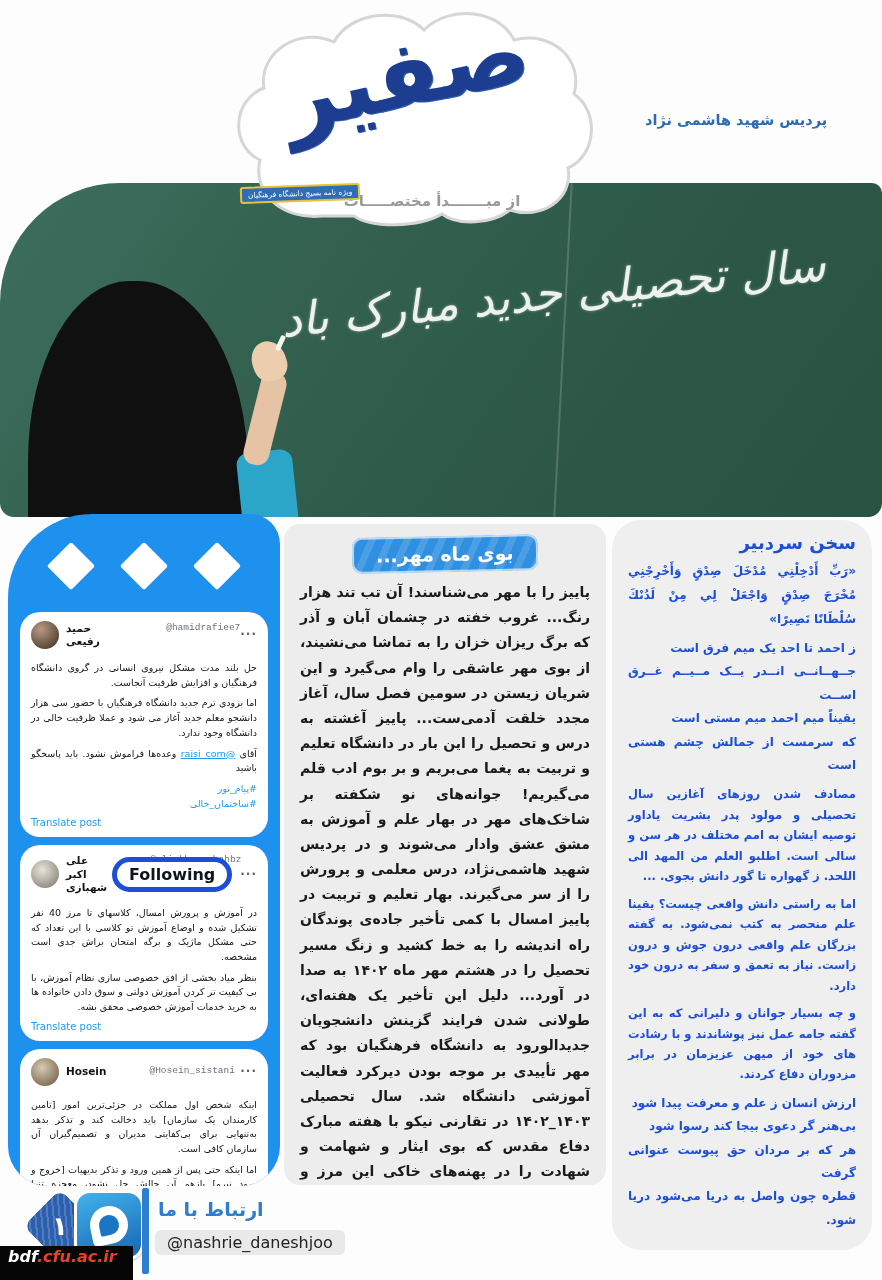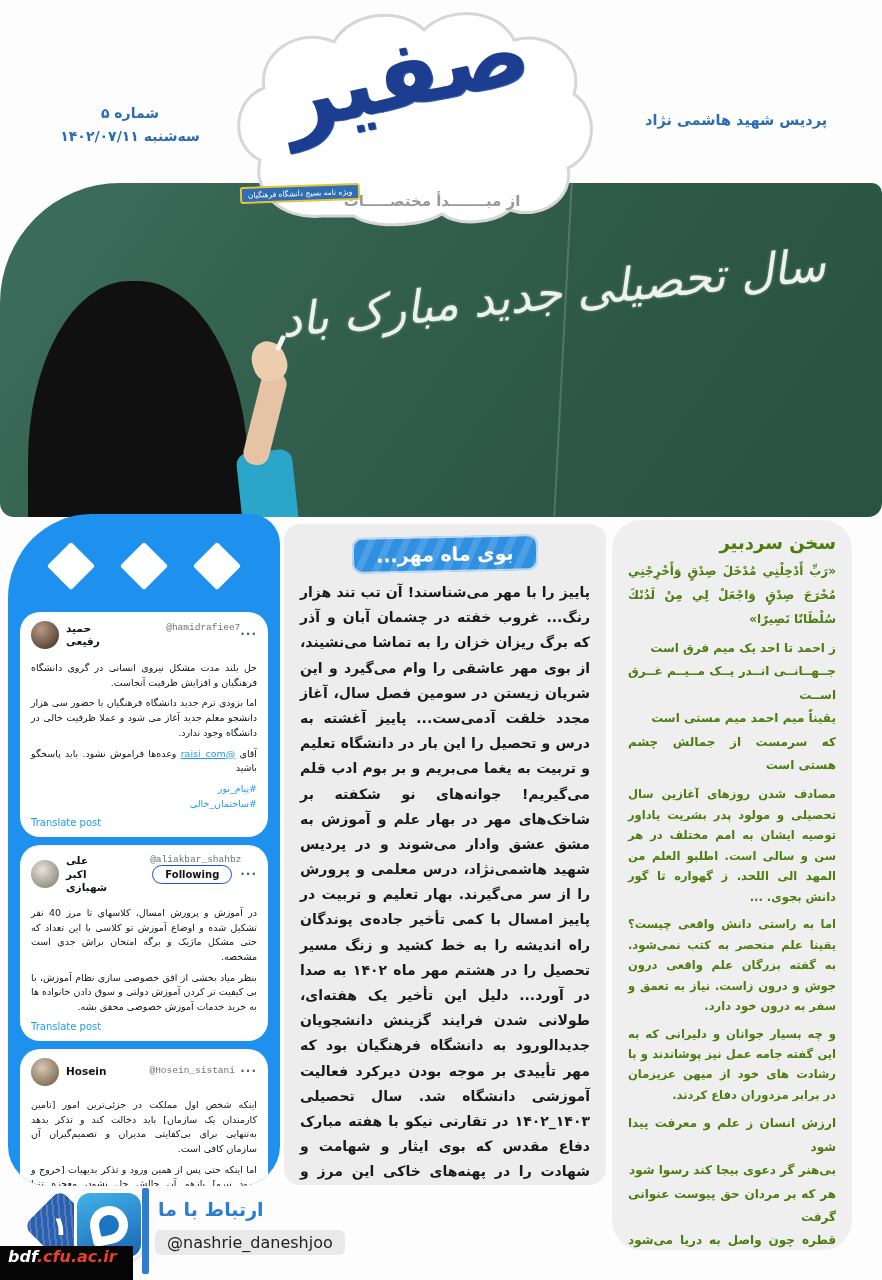--- a/index.html
+++ b/index.html
@@ -36,23 +36,23 @@
   .forearm{position:absolute;left:252px;top:188px;width:26px;height:95px;background:#e6c3a4;
            border-radius:12px;transform:rotate(14deg);}
   .hand{position:absolute;left:252px;top:158px;width:34px;height:40px;background:#eccdae;
         border-radius:50% 50% 40% 40%;transform:rotate(-20deg);}
   .chalk-piece{position:absolute;left:278px;top:152px;width:5px;height:16px;background:#f4f4ee;
         border-radius:2px;transform:rotate(25deg);}
   .sleeve{position:absolute;left:240px;top:268px;width:56px;height:90px;background:#2ba6c9;
           border-radius:12px 12px 4px 4px;transform:rotate(-6deg);}
 
   
-  .editor-card{position:absolute;left:612px;top:520px;width:240px;height:730px;background:#efefef;
+  .editor-card{position:absolute;left:612px;top:520px;width:260px;height:730px;background:#efefef;
                border-radius:29px;direction:rtl;padding:10px 16px;box-sizing:border-box;
-               overflow:hidden;color:#4d7c0f;}
+               overflow:hidden;color:#1d4ed8;}
   .editor-card h2{margin:2px 0 6px;font-size:18px;}
   .editor-quote{margin:0 0 6px;font-size:12px;font-weight:bold;line-height:2;text-align:justify;}
   .poem{font-size:12px;font-weight:bold;line-height:1.95;margin:0 0 7px;text-align:justify;}
   .editor-card p.body{margin:0 0 7px;font-size:11.5px;font-weight:600;line-height:1.78;text-align:justify;}
 
   .article-card{position:absolute;left:284px;top:524px;width:322px;height:661px;background:#ededed;
                 border-radius:16px;direction:rtl;box-sizing:border-box;padding:8px 16px 10px;
                 overflow:hidden;}
   .badge{width:fit-content;margin:4px auto 8px;padding:7px 24px;color:#fff;font-size:19px;
          font-weight:bold;border-radius:10px;transform:rotate(-1.2deg);
@@ -69,22 +69,22 @@
   .tweet{background:#fff;border-radius:20px;padding:9px 11px;margin-bottom:8px;color:#0f1419;}
   .tweet-head{display:flex;align-items:center;direction:ltr;margin-bottom:5px;}
   .avatar{width:28px;height:28px;border-radius:50%;flex:0 0 28px;margin-right:7px;}
   .av1{background:radial-gradient(circle at 35% 30%,#b89a85,#5a4636 75%);}
   .av2{background:radial-gradient(circle at 40% 35%,#e9e4da,#8f8a7e 80%);}
   .av3{background:radial-gradient(circle at 40% 35%,#d8c9b4,#7d6a52 80%);}
   .names{display:flex;flex-direction:row;line-height:1.25;min-width:0;gap:43px;}
   .tname{font-weight:bold;font-size:10.5px;direction:rtl;text-align:left;}
   .thandle{color:#6b7280;font-size:9.5px;font-family:Liberation Mono, monospace;}
   .head-spacer{flex:1;}
-  .follow-btn{border:1px solid #1d4ed8;border-radius:999px;padding:3px 12px;font-weight:bold;
-              font-size:10px;color:#0f1419;background:#fff;margin-right:8px;text-align:center;}
+  .follow-btn{border:5px solid #1d4ed8;border-radius:999px;padding:3px 12px;font-weight:bold;
+              font-size:16px;color:#0f1419;background:#fff;margin-right:8px;text-align:center;}
   .more{color:#536471;font-size:12px;font-weight:bold;letter-spacing:1px;line-height:.6;}
   .tweet-body{direction:rtl;font-size:9.5px;line-height:1.55;text-align:justify;margin-top:12px;}
   .tweet-body p{margin:0 0 6px;}
   .tlink{color:#1d9bf0;text-decoration:none;}
   .tlink.u{text-decoration:underline;}
   .tags a{display:block;}
   .translate{direction:ltr;text-align:left;color:#1d9bf0;font-size:10px;margin-top:2px;}
 
   
   .page-diamond{position:absolute;left:34px;top:1200px;width:52px;height:52px;transform:rotate(45deg);
@@ -108,24 +108,20 @@
   .watermark{position:absolute;left:0;top:1246px;background:#060606;padding:1px 16px 17px 8px;
              font-style:italic;font-weight:bold;font-size:16px;}
   .wm-bold{color:#ffffff;}
   .wm-rest{color:#e8402a;}
 </style>
 </head>
 <body>
 
 <div class="page">
 
-  <div class="issue-block">
-    <div>شماره ۵</div>
-    <div>سه‌شنبه ۱۴۰۲/۰۷/۱۱</div>
-  </div>
   <div class="campus">پردیس شهید هاشمی نژاد</div>
 
   <div class="cloud">
     <svg width="372" height="222" viewBox="0 0 372 222">
       <path d="M100 208 C 60 212 30 185 38 152 C 8 138 10 92 42 80 C 36 44 78 18 112 34
                C 128 4 178 -2 202 22 C 228 -4 278 2 292 32 C 330 22 362 52 352 86
                C 378 104 374 148 346 160 C 352 192 318 212 288 202 C 270 216 236 218 220 206
                C 196 220 150 220 132 208 Z" fill="#ffffff" stroke="#d6d6d6" stroke-width="3"></path>
     </svg>
     <div class="logo-title">صفیر</div>

